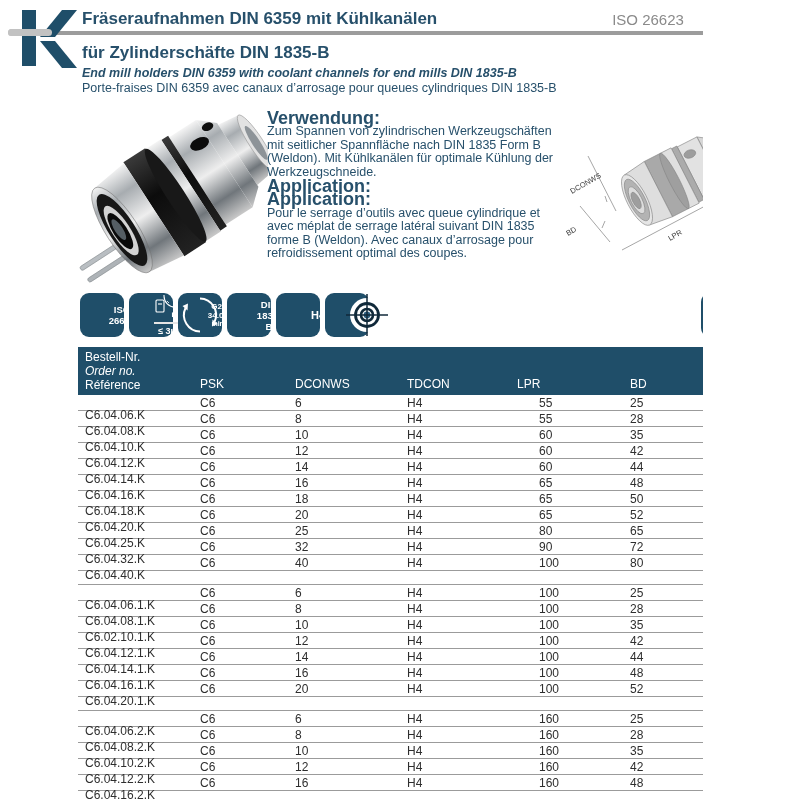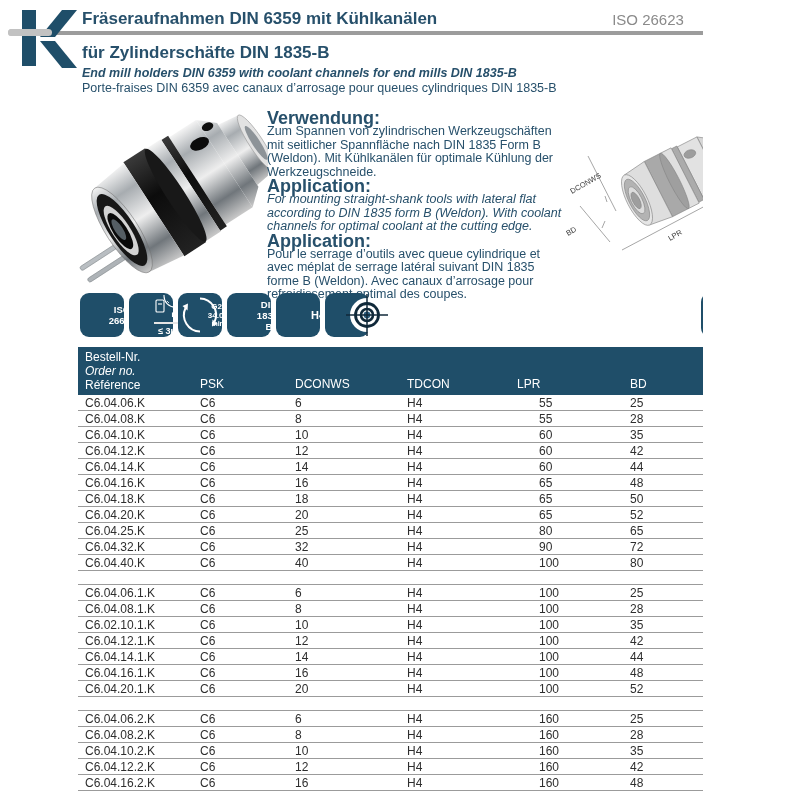--- a/index.html
+++ b/index.html
@@ -49,21 +49,21 @@
   .thead{position:relative;height:48px;background:var(--blue);color:#fff;font-size:12px;}
   .thead .c0{position:absolute;left:7px;top:3px;line-height:14px;}
   .thead .c0 .it{font-style:italic;}
   .thead .hcell{position:absolute;bottom:4px;}
   .l122{left:122px;}.l217{left:217px;}.l329{left:329px;}.l439{left:439px;}.l552{left:552px;}
   .tgroup{border-top:0;}
   .tgroup + .tgroup{margin-top:13px;border-top:1px solid var(--line-gray);}
   .trow{position:relative;height:16px;border-bottom:1px solid var(--line-gray);
         font-size:12px;color:var(--row-text);}
   .trow .tcell{position:absolute;top:1px;white-space:nowrap;}
-  .trow .tc0{left:7px;}.trow .tc1{left:122px;}.trow .tc2{left:217px;}
+  .trow .tc0{left:7px;margin-top:12px;}.trow .tc1{left:122px;}.trow .tc2{left:217px;}
   .trow .tc3{left:329px;}.trow .tc4{left:461px;}.trow .tc5{left:552px;}
 
   
   .dwg text{font-family:"Liberation Sans",sans-serif;fill:#3a3a3a;}
 </style>
 </head>
 <body>
 
 <div class="page">
 
@@ -126,21 +126,20 @@
       <ellipse cx="-1" cy="0" rx="9" ry="29" fill="#d3d3d3"></ellipse>
       <ellipse cx="-2" cy="0" rx="7" ry="21" fill="#0a0a0a"></ellipse>
       <ellipse cx="-2.5" cy="-2" rx="4" ry="12" fill="#555e64"></ellipse>
     </g>
   </svg>
 
   <div class="desc">
     <h3>Verwendung:</h3>
     <p>Zum Spannen von zylindrischen Werkzeugschäften mit seitlicher Spannfläche nach DIN 1835 Form B (Weldon). Mit Kühlkanälen für optimale Kühlung der Werkzeugschneide.</p>
     <h3>Application:</h3>
-    <p class="it">For mounting straight-shank tools with lateral flat according to DIN 1835 form B (Weldon). With coolant channels for optimal coolant at the cutting edge.</p>
     <h3>Application:</h3>
     <p>Pour le serrage d’outils avec queue cylindrique et avec méplat de serrage latéral suivant DIN 1835 forme B (Weldon). Avec canaux d’arrosage pour refroidissement optimal des coupes.</p>
   </div>
 
   <svg class="abs dwg" style="left:558px;top:110px;" width="192" height="150" viewBox="0 0 192 150">
     <g transform="translate(79,90) rotate(-27)" stroke="#858585" stroke-width="0.6">
       <polygon points="92,-21 108,-20 108,20 92,21" fill="#e4e4e4"></polygon>
       <ellipse cx="108" cy="0" rx="5" ry="20" fill="#efefef"></ellipse>
       <ellipse cx="108" cy="0" rx="2.6" ry="11" fill="#bdbdbd"></ellipse>
       <polygon points="82,-29 92,-22 92,22 82,29" fill="#d7d7d7"></polygon>

